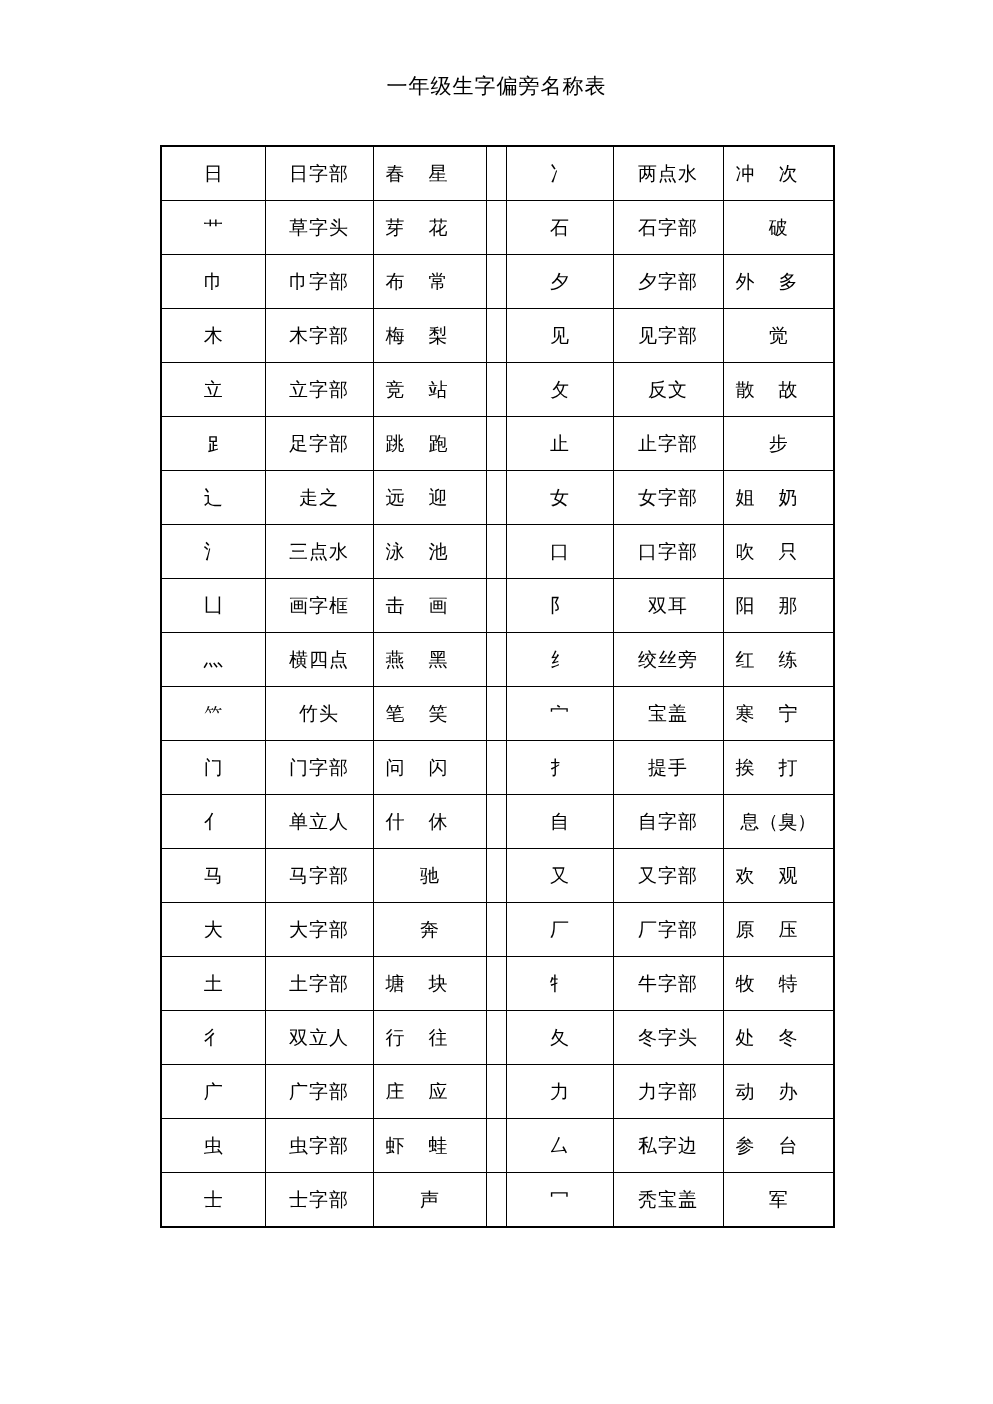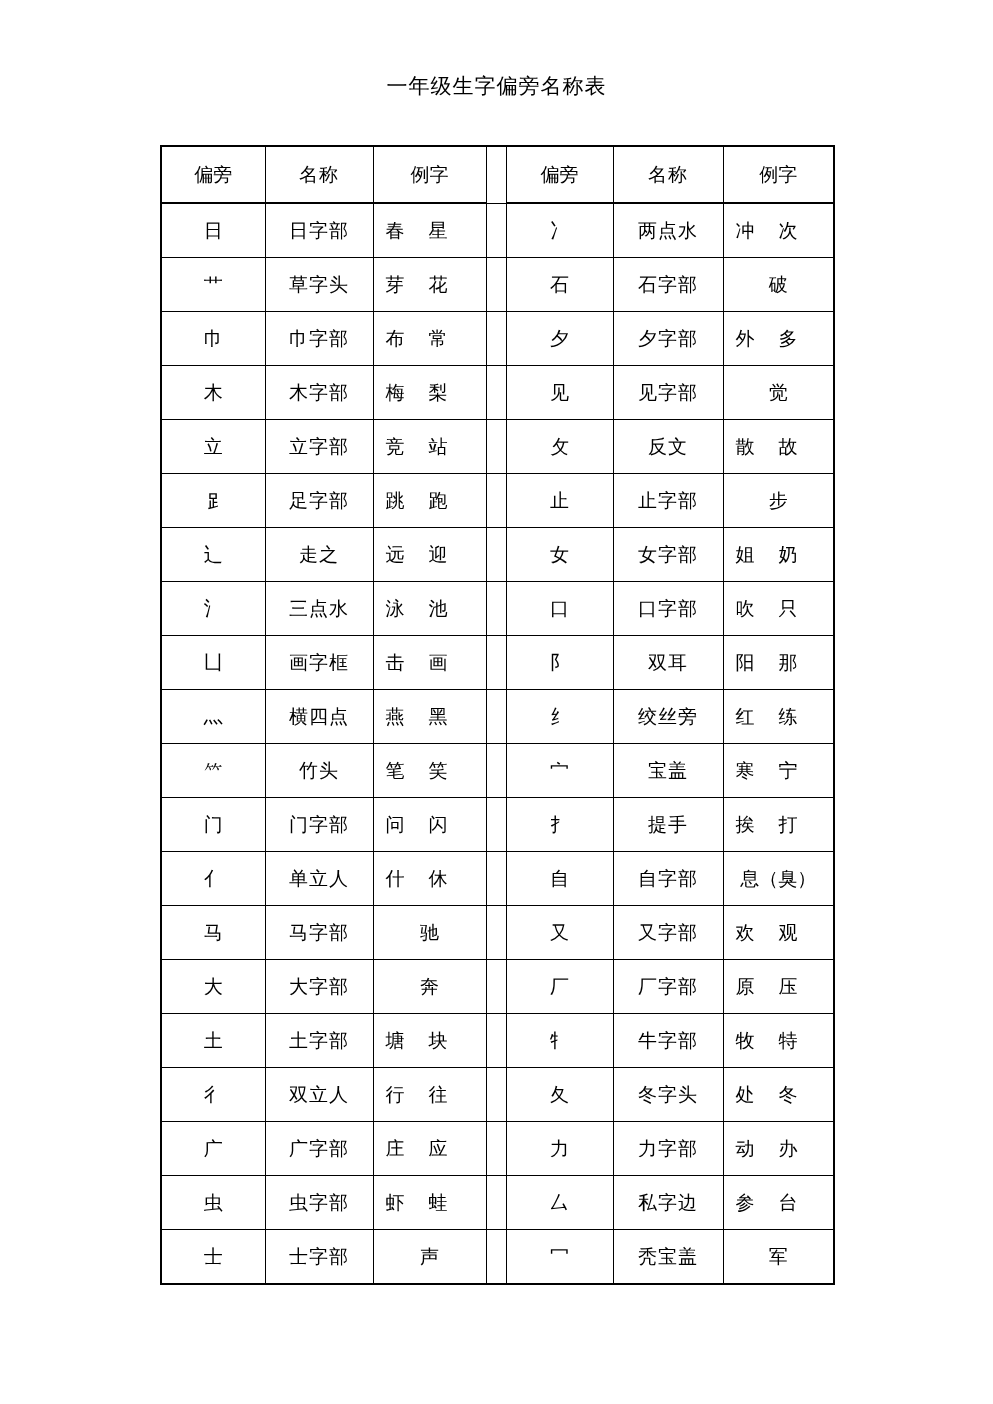--- a/index.html
+++ b/index.html
@@ -118,29 +118,20 @@
         <col class="c-pian">
         <col class="c-ming">
         <col class="c-li">
         <col class="c-gap">
         <col class="c-pian2">
         <col class="c-ming2">
         <col class="c-li2">
       </colgroup>
       <tbody id="table-body">
 
-      <tr class="header-row">
-            <td class="radical-cell sec-left-edge">偏旁</td>
-            <td class="name-cell">名称</td>
-            <td class="example-cell sec-right-edge">例字</td>
-            <td class="gap-cell"></td>
-            <td class="radical-cell">偏旁</td>
-            <td class="name-cell">名称</td>
-            <td class="example-cell sec-right-edge">例字</td>
-          </tr>
           <tr>
             <td class="radical-cell sec-left-edge">日</td>
             <td class="name-cell">日字部</td>
             <td class="example-cell sec-right-edge">
               <span class="ex-two">
                 <span>春</span>
                 <span>星</span>
               </span>
             </td>
             <td class="gap-cell"></td>

